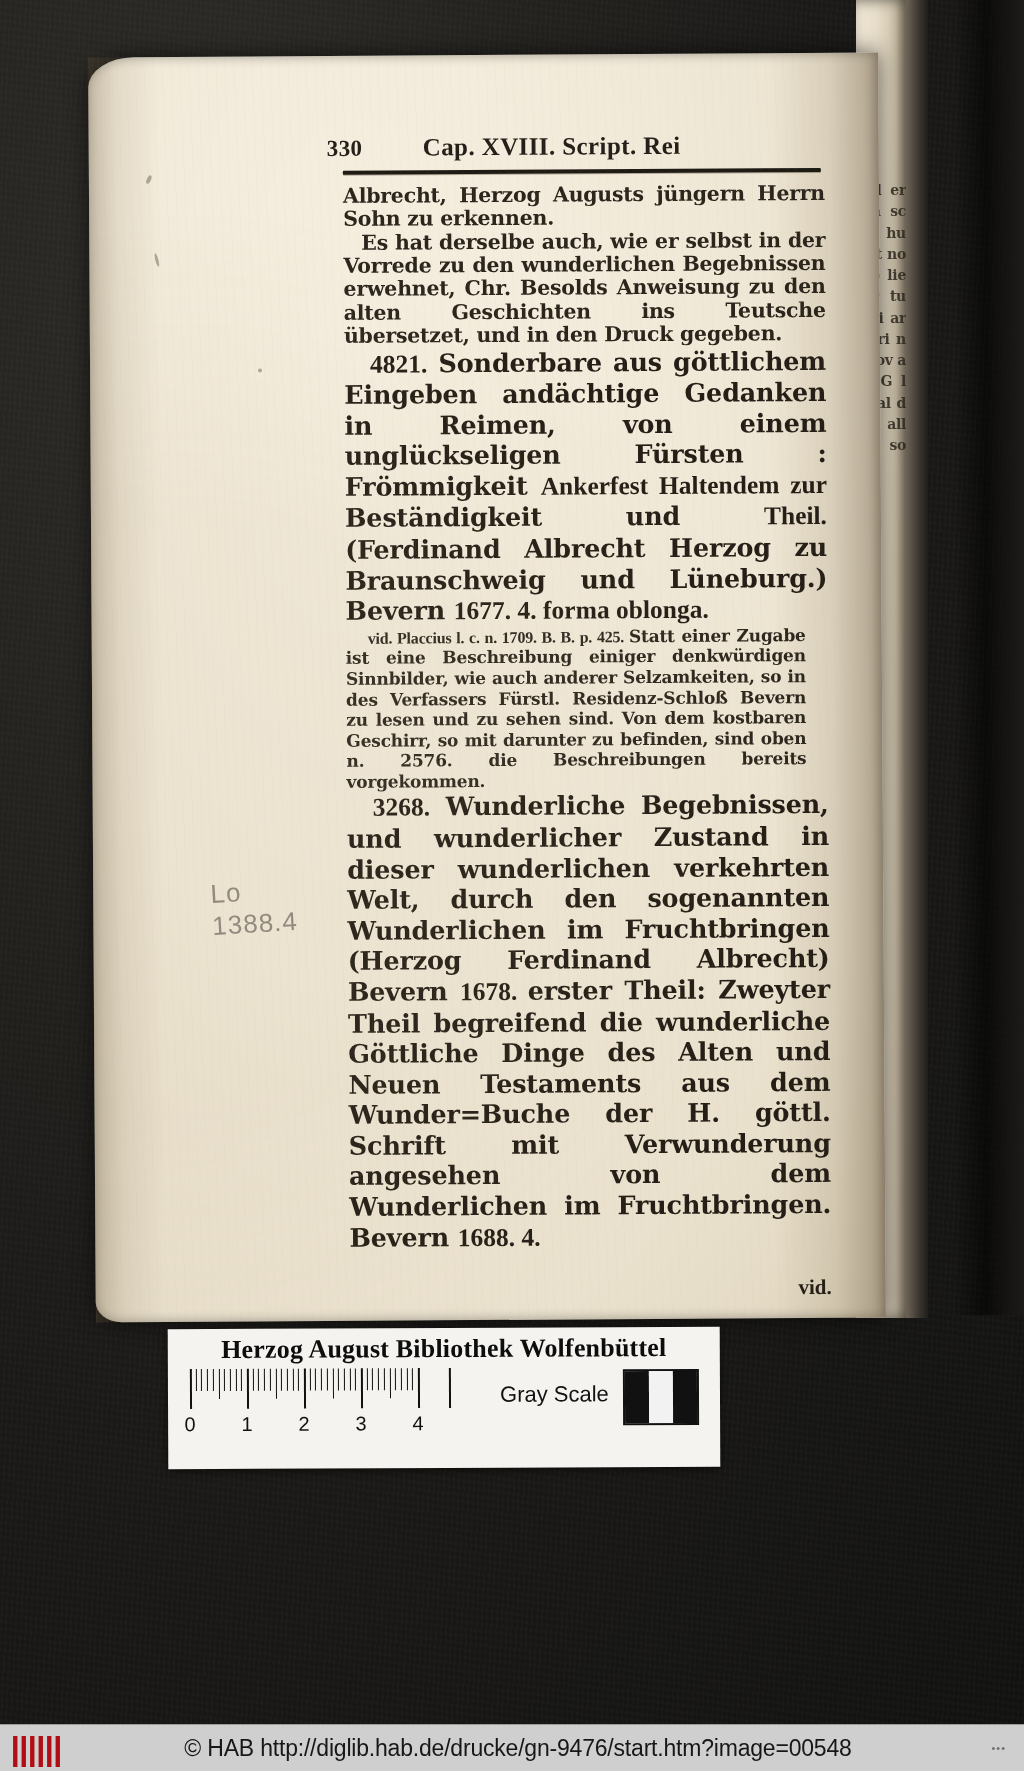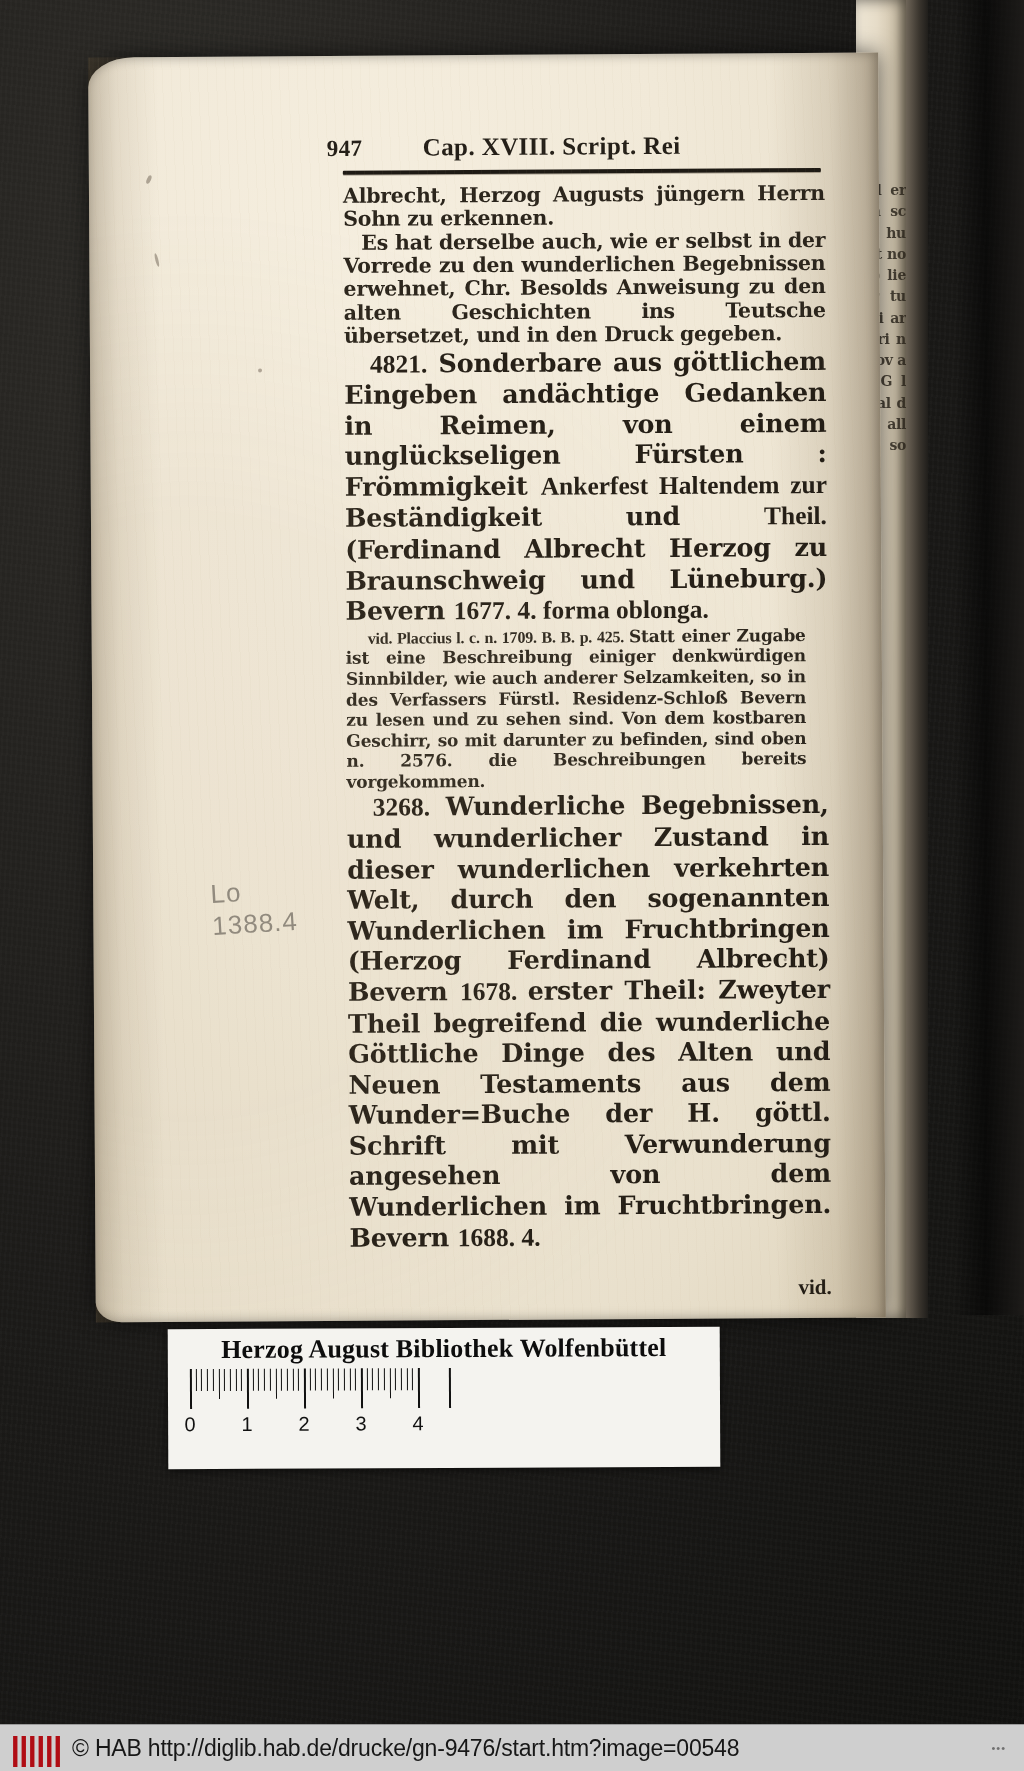--- a/index.html
+++ b/index.html
@@ -321,21 +321,21 @@
     align-items: center;
     justify-content: center;
     font-family: "Liberation Sans", sans-serif;
     letter-spacing: -1px;
     color: #b00d14;
     font-size: 34px;
     font-weight: 700;
   }
   .footer-url {
     flex: 1;
-    text-align: left;
+    text-align: center;
     font-family: "Liberation Sans", sans-serif;
     font-size: 23px;
     color: #171717;
     letter-spacing: -0.2px;
     margin-right: 60px;
   }
   .footer-dots {
     position: absolute;
     right: 18px;
     font-family: "Liberation Sans", sans-serif;
@@ -369,21 +369,21 @@
     <div class="speck" style="left:690px; top:905px; width:3px;  height:3px;"></div>
 
     <div class="shelfmark">
       <div>Lo</div>
       <div>1388.4</div>
     </div>
 
     <div class="page-block">
 
       <div class="running-head">
-        <span class="folio">947</span>
+        <span class="folio">330</span>
         <span class="head-title">Cap. XVIII. Script. Rei</span>
       </div>
       <div class="rule"></div>
 
       <div class="body">
 
         <p class="para cont fraktur">Albrecht, Herzog Augusts jüngern Herrn Sohn zu erkennen.</p>
 
         <p class="para cont fraktur"><span class="indent"></span><span>Es hat derselbe auch, wie er selbst in der Vorrede zu den wunderlichen Begebnissen erwehnet, Chr. Besolds Anweisung zu den alten Geschichten ins Teutsche übersetzet, und in den Druck gegeben.</span></p>
 
@@ -456,20 +456,28 @@
           <div class="tick" style="left: 203.5px; height: 30px; width: 1px;"></div>
           <div class="tick" style="left: 209.2px; height: 22px; width: 1px;"></div>
           <div class="tick" style="left: 214.9px; height: 22px; width: 1px;"></div>
           <div class="tick" style="left: 220.6px; height: 22px; width: 1px;"></div>
           <div class="tick" style="left: 226.3px; height: 22px; width: 1px;"></div>
           <div class="tick" style="left: 232px; height: 40px;"></div>
           <div class="lbl" style="left: 232px;">4</div>
           <div class="tick" style="left: 263.35px; height: 40px;"></div>
         </div>
 
+      <div style="display:flex;">
+        <div class="grayscale-label">Gray Scale</div>
+        <div class="gray-patches">
+          <div style="background:#111111;"></div>
+          <div style="background:#f2f2f2;"></div>
+          <div style="background:#111111;"></div>
+        </div>
+      </div>
 
     </div>
   </div>
 
   <div class="footer">
     <div class="footer-mark">||||||</div>
     <div class="footer-url">© HAB http://diglib.hab.de/drucke/gn-9476/start.htm?image=00548</div>
     <div class="footer-dots">•••</div>
   </div>
 

